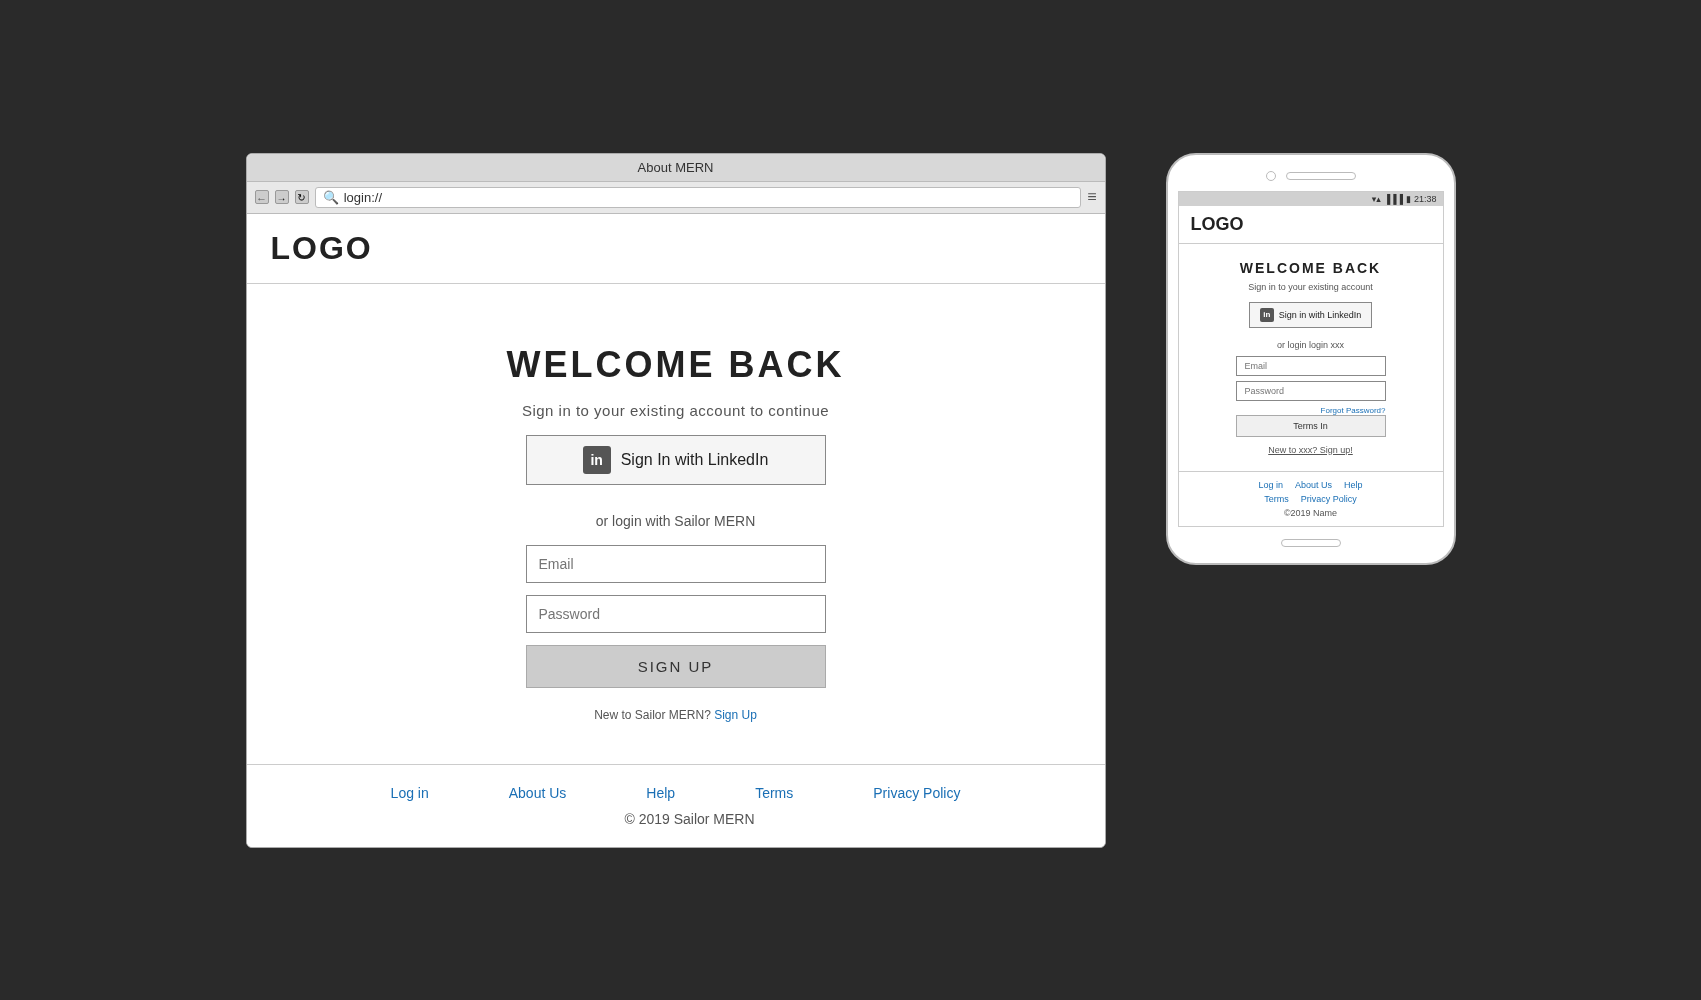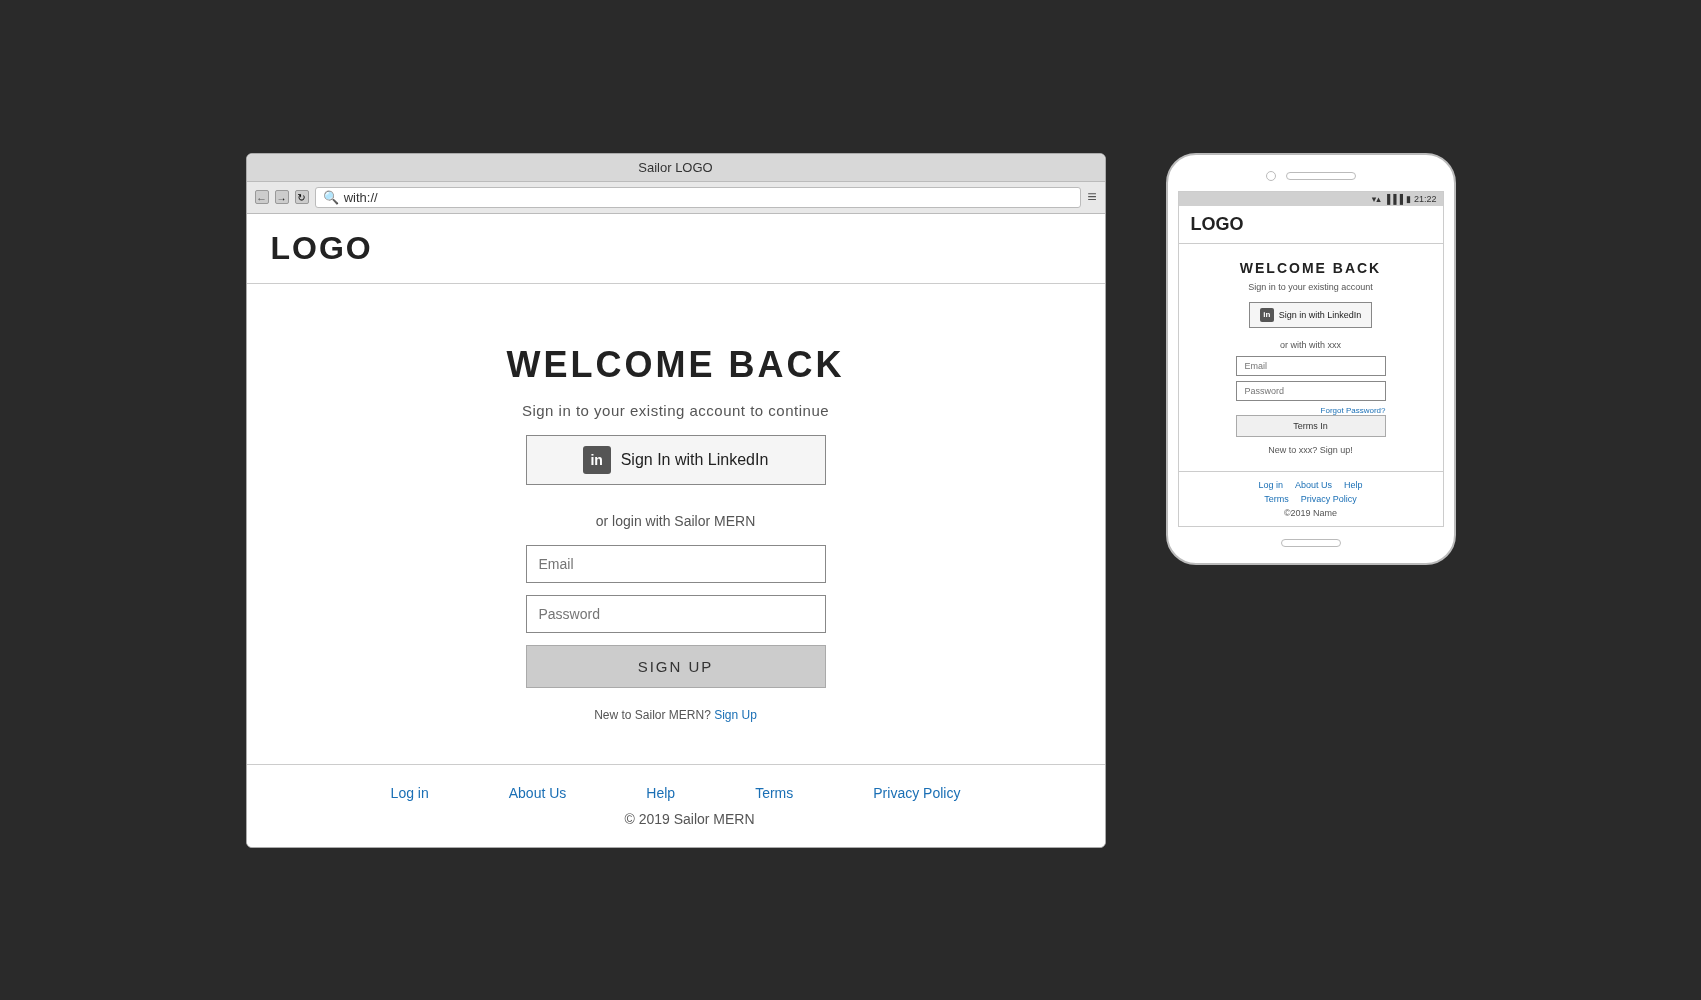--- a/index.html
+++ b/index.html
@@ -320,20 +320,21 @@
       border: 1px solid #aaa;
       padding: 5px;
       font-size: 9px;
       color: #333;
       cursor: pointer;
       margin-bottom: 8px;
     }
     .phone-new-account {
       font-size: 9px;
       color: #555;
+      text-decoration: underline;
     }
     .phone-footer {
       border-top: 1px solid #ccc;
       padding: 8px 10px;
       display: flex;
       flex-direction: column;
       align-items: center;
       gap: 4px;
     }
     .phone-footer-links {
@@ -363,29 +364,29 @@
       border: 1.5px solid #bbb;
     }
   </style>
 </head>
 <body>
 
 <div class="outer-wrapper">
 
   <div class="browser-mockup">
     <div class="browser-titlebar">
-      <span>Sailor LOGO</span>
+      <span>About MERN</span>
     </div>
     <div class="browser-toolbar">
       <div class="browser-btn browser-back">←</div>
       <div class="browser-btn">→</div>
       <div class="browser-btn">↻</div>
       <div class="browser-address-bar">
         <span>🔍</span>
-        <span>with://</span>
+        <span>login://</span>
       </div>
       <div class="browser-menu-btn">≡</div>
     </div>
 
     <div class="browser-content">
       <div class="site-header">
         <span class="site-logo">LOGO</span>
       </div>
 
       <div class="site-main">
@@ -427,37 +428,37 @@
     <div class="phone-top-bar">
       <div class="phone-camera"></div>
       <div class="phone-speaker"></div>
     </div>
 
     <div class="phone-screen">
       <div class="phone-status-bar">
         <span class="phone-wifi">▾▴</span>
         <span class="phone-signal">▐▐▐</span>
         <span class="phone-battery">▮</span>
-        <span class="phone-time">21:22</span>
+        <span class="phone-time">21:38</span>
       </div>
 
       <div class="phone-site-header">
         <span class="phone-logo">LOGO</span>
       </div>
 
       <div class="phone-main">
         <div class="phone-welcome-title">WELCOME BACK</div>
         <div class="phone-subtitle">Sign in to your existing account</div>
 
         <button class="phone-linkedin-btn">
           <div class="phone-linkedin-icon">in</div>
           <span>Sign in with LinkedIn</span>
         </button>
 
-        <p class="phone-or-login">or with with xxx</p>
+        <p class="phone-or-login">or login login xxx</p>
 
         <input class="phone-form-field" type="text" placeholder="Email" style="">
         <input class="phone-form-field" type="password" placeholder="Password" style="">
         <div class="phone-forgot">Forgot Password?</div>
 
         <button class="phone-sign-in-btn">Terms In</button>
 
         <p class="phone-new-account">New to xxx? Sign up!</p>
       </div>
 

